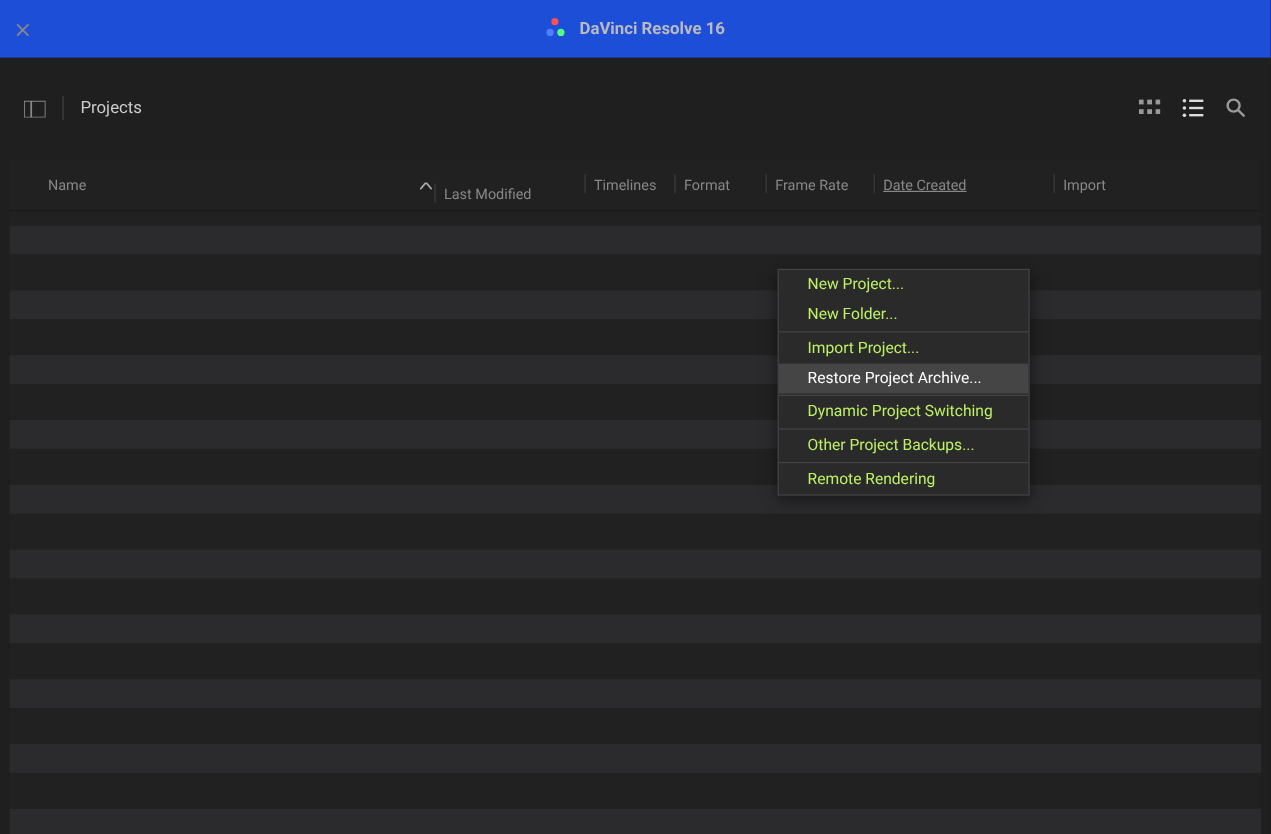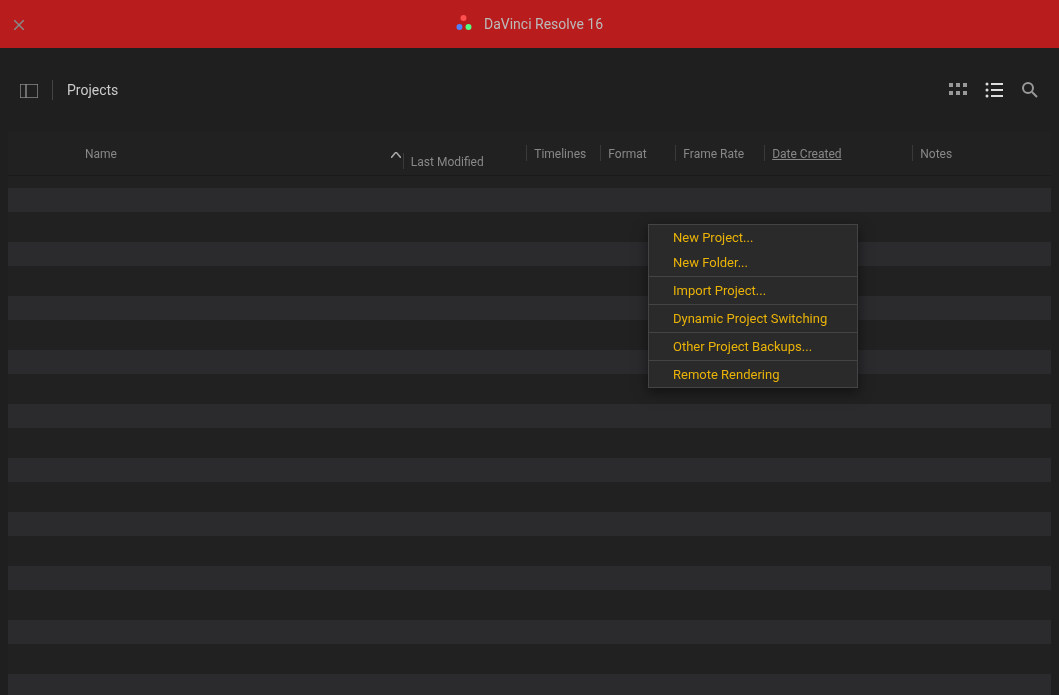--- a/index.html
+++ b/index.html
@@ -10,24 +10,25 @@
     }
     body {
       width: 1059px;
       height: 695px;
       background: #1f1f1f;
       overflow: hidden;
       position: relative;
     }
     .titlebar {
       height: 48px;
-      background: #b91c1c;
-      display: flex;
-      align-items: center;
-      position: relative;
+      background: #1d4ed8;
+      display: flex;
+      align-items: center;
+      position: relative;
+      font-weight: bold;
     }
     .close-btn {
       position: absolute;
       left: 14px;
       top: 20px;
       width: 10px;
       height: 10px;
       color: #888;
       font-size: 12px;
       line-height: 10px;
@@ -124,21 +125,21 @@
     }
     .col-sep::before {
       content: '';
       position: absolute;
       left: -8px;
       top: -2px;
       height: 16px;
       width: 1px;
       background: #3a3a3a;
     }
-    .col-name { width: 330px; display: flex; align-items: center; margin-left: 45px; }
+    .col-name { width: 330px; display: flex; align-items: center; }
     .sort-arrow {
       margin-left: auto;
       margin-right: 10px;
       color: #aaa;
     }
     .col-modified { width: 125px; margin-top: 16px; }
     .col-timelines { width: 75px; }
     .col-format { width: 76px; }
     .col-framerate { width: 90px; }
     .col-created { width: 150px; text-decoration: underline; }
@@ -159,21 +160,21 @@
       top: 224px;
       width: 210px;
       background: #2a2a2a;
       border: 1px solid #444;
       box-shadow: 0 4px 12px rgba(0,0,0,0.5);
       z-index: 100;
     }
     .menu-item {
       padding: 5px 24px;
       font-size: 13px;
-      color: #eab308;
+      color: #bef264;
       cursor: pointer;
     }
     .menu-item.highlighted {
       background: #454545;
       color: #fff;
     }
     .menu-sep {
       height: 1px;
       background: #444;
       margin: 1px 0;
@@ -242,40 +243,41 @@
         <svg viewBox="0 0 10 6" width="10" height="6">
             <path d="M0 6 L5 0 L10 6" fill="none" stroke="#aaa" stroke-width="1.5"></path>
           </svg>
       </span>
     </div>
     <div class="col col-sep col-modified">Last Modified</div>
     <div class="col col-sep col-timelines">Timelines</div>
     <div class="col col-sep col-format">Format</div>
     <div class="col col-sep col-framerate">Frame Rate</div>
     <div class="col col-sep col-created">Date Created</div>
-    <div class="col col-sep col-notes">Notes</div>
+    <div class="col col-sep col-notes">Import</div>
   </div>
   <div class="rows">
     <div class="row lighter"></div>
     <div class="row lighter"></div>
     <div class="row lighter"></div>
     <div class="row lighter"></div>
     <div class="row lighter"></div>
     <div class="row lighter"></div>
     <div class="row lighter"></div>
     <div class="row lighter"></div>
     <div class="row lighter"></div>
     <div class="row lighter"></div>
   </div>
 </div>
 
 <div class="context-menu">
   <div class="menu-item">New Project...</div>
   <div class="menu-item">New Folder...</div>
   <div class="menu-sep"></div>
   <div class="menu-item">Import Project...</div>
+  <div class="menu-item highlighted">Restore Project Archive...</div>
   <div class="menu-sep"></div>
   <div class="menu-item">Dynamic Project Switching</div>
   <div class="menu-sep"></div>
   <div class="menu-item">Other Project Backups...</div>
   <div class="menu-sep"></div>
   <div class="menu-item">Remote Rendering</div>
 </div>
 
 </body></html>

